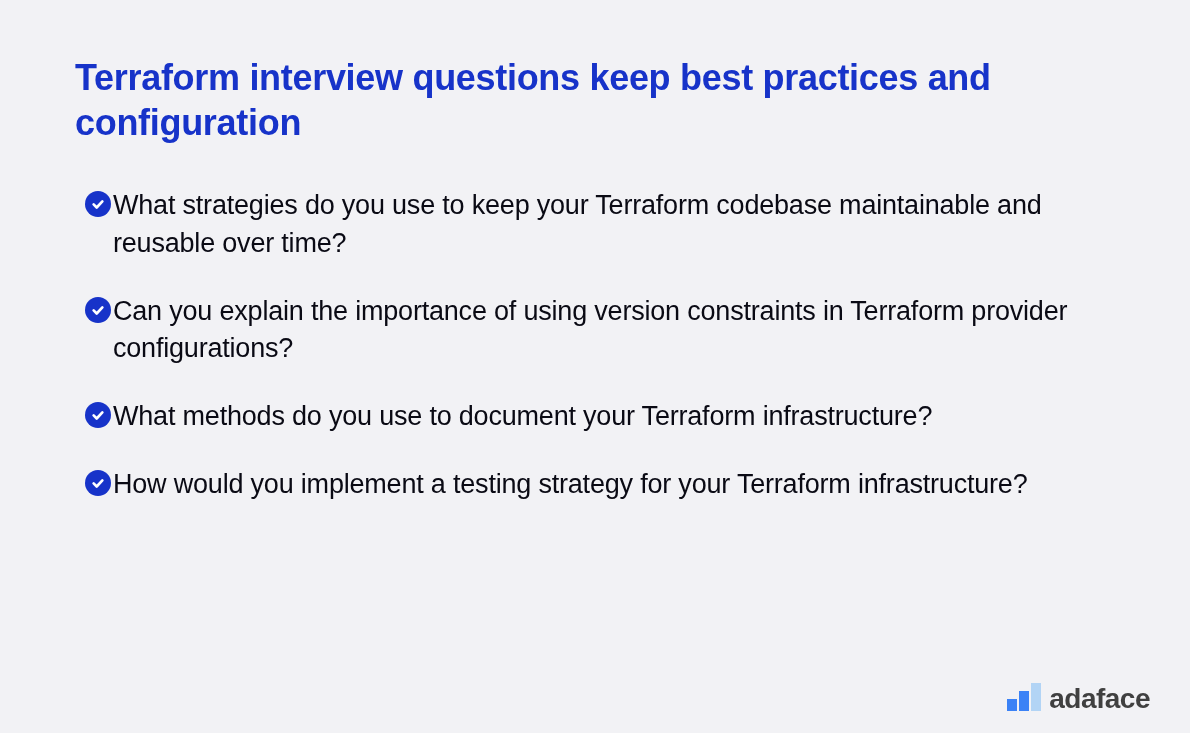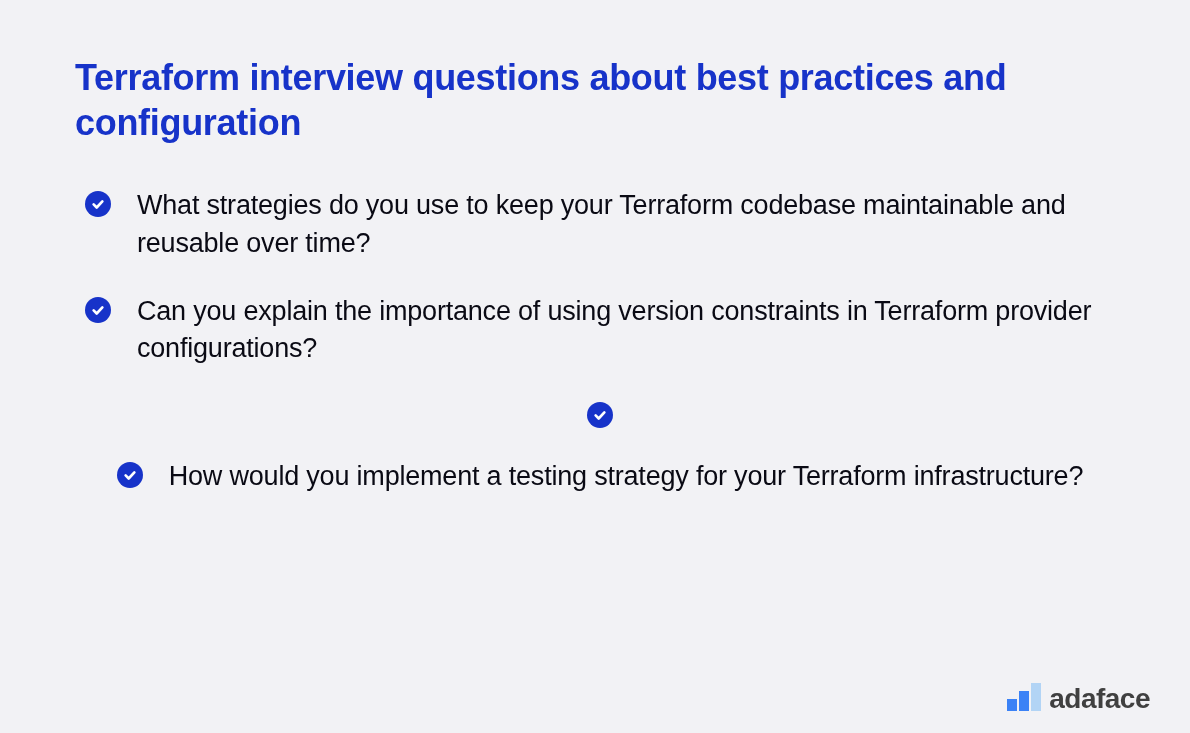--- a/index.html
+++ b/index.html
@@ -29,22 +29,21 @@
 
     .question-list {
       list-style: none;
       padding-left: 10px;
     }
 
     .question-item {
       display: flex;
       align-items: flex-start;
       margin-bottom: 30px;
-      gap: 26px;
-      justify-content: center;
+      gap: 2px;
     }
 
     .check-icon {
       flex-shrink: 0;
       width: 26px;
       height: 26px;
       background-color: #1733c9;
       border-radius: 50%;
       display: flex;
       align-items: center;
@@ -109,21 +108,21 @@
       font-size: 28px;
       font-weight: 600;
       letter-spacing: -0.5px;
       line-height: 1;
       margin-bottom: -2px;
     }
   </style>
 </head>
 <body>
 
-<h1 class="heading">Terraform interview questions about best practices and configuration</h1>
+<h1 class="heading">Terraform interview questions keep best practices and configuration</h1>
 
 <ul class="question-list">
   <li class="question-item">
     <span class="check-icon">
       <svg viewBox="0 0 16 16">
           <polyline points="3,8.5 6.5,12 13,5"></polyline>
         </svg>
     </span>
     <span class="question-text">What strategies do you use to keep your Terraform codebase maintainable and reusable over time?</span>
   </li>
@@ -134,20 +133,21 @@
         </svg>
     </span>
     <span class="question-text">Can you explain the importance of using version constraints in Terraform provider configurations?</span>
   </li>
   <li class="question-item">
     <span class="check-icon">
       <svg viewBox="0 0 16 16">
           <polyline points="3,8.5 6.5,12 13,5"></polyline>
         </svg>
     </span>
+    <span class="question-text">What methods do you use to document your Terraform infrastructure?</span>
   </li>
   <li class="question-item">
     <span class="check-icon">
       <svg viewBox="0 0 16 16">
           <polyline points="3,8.5 6.5,12 13,5"></polyline>
         </svg>
     </span>
     <span class="question-text">How would you implement a testing strategy for your Terraform infrastructure?</span>
   </li>
 </ul>

